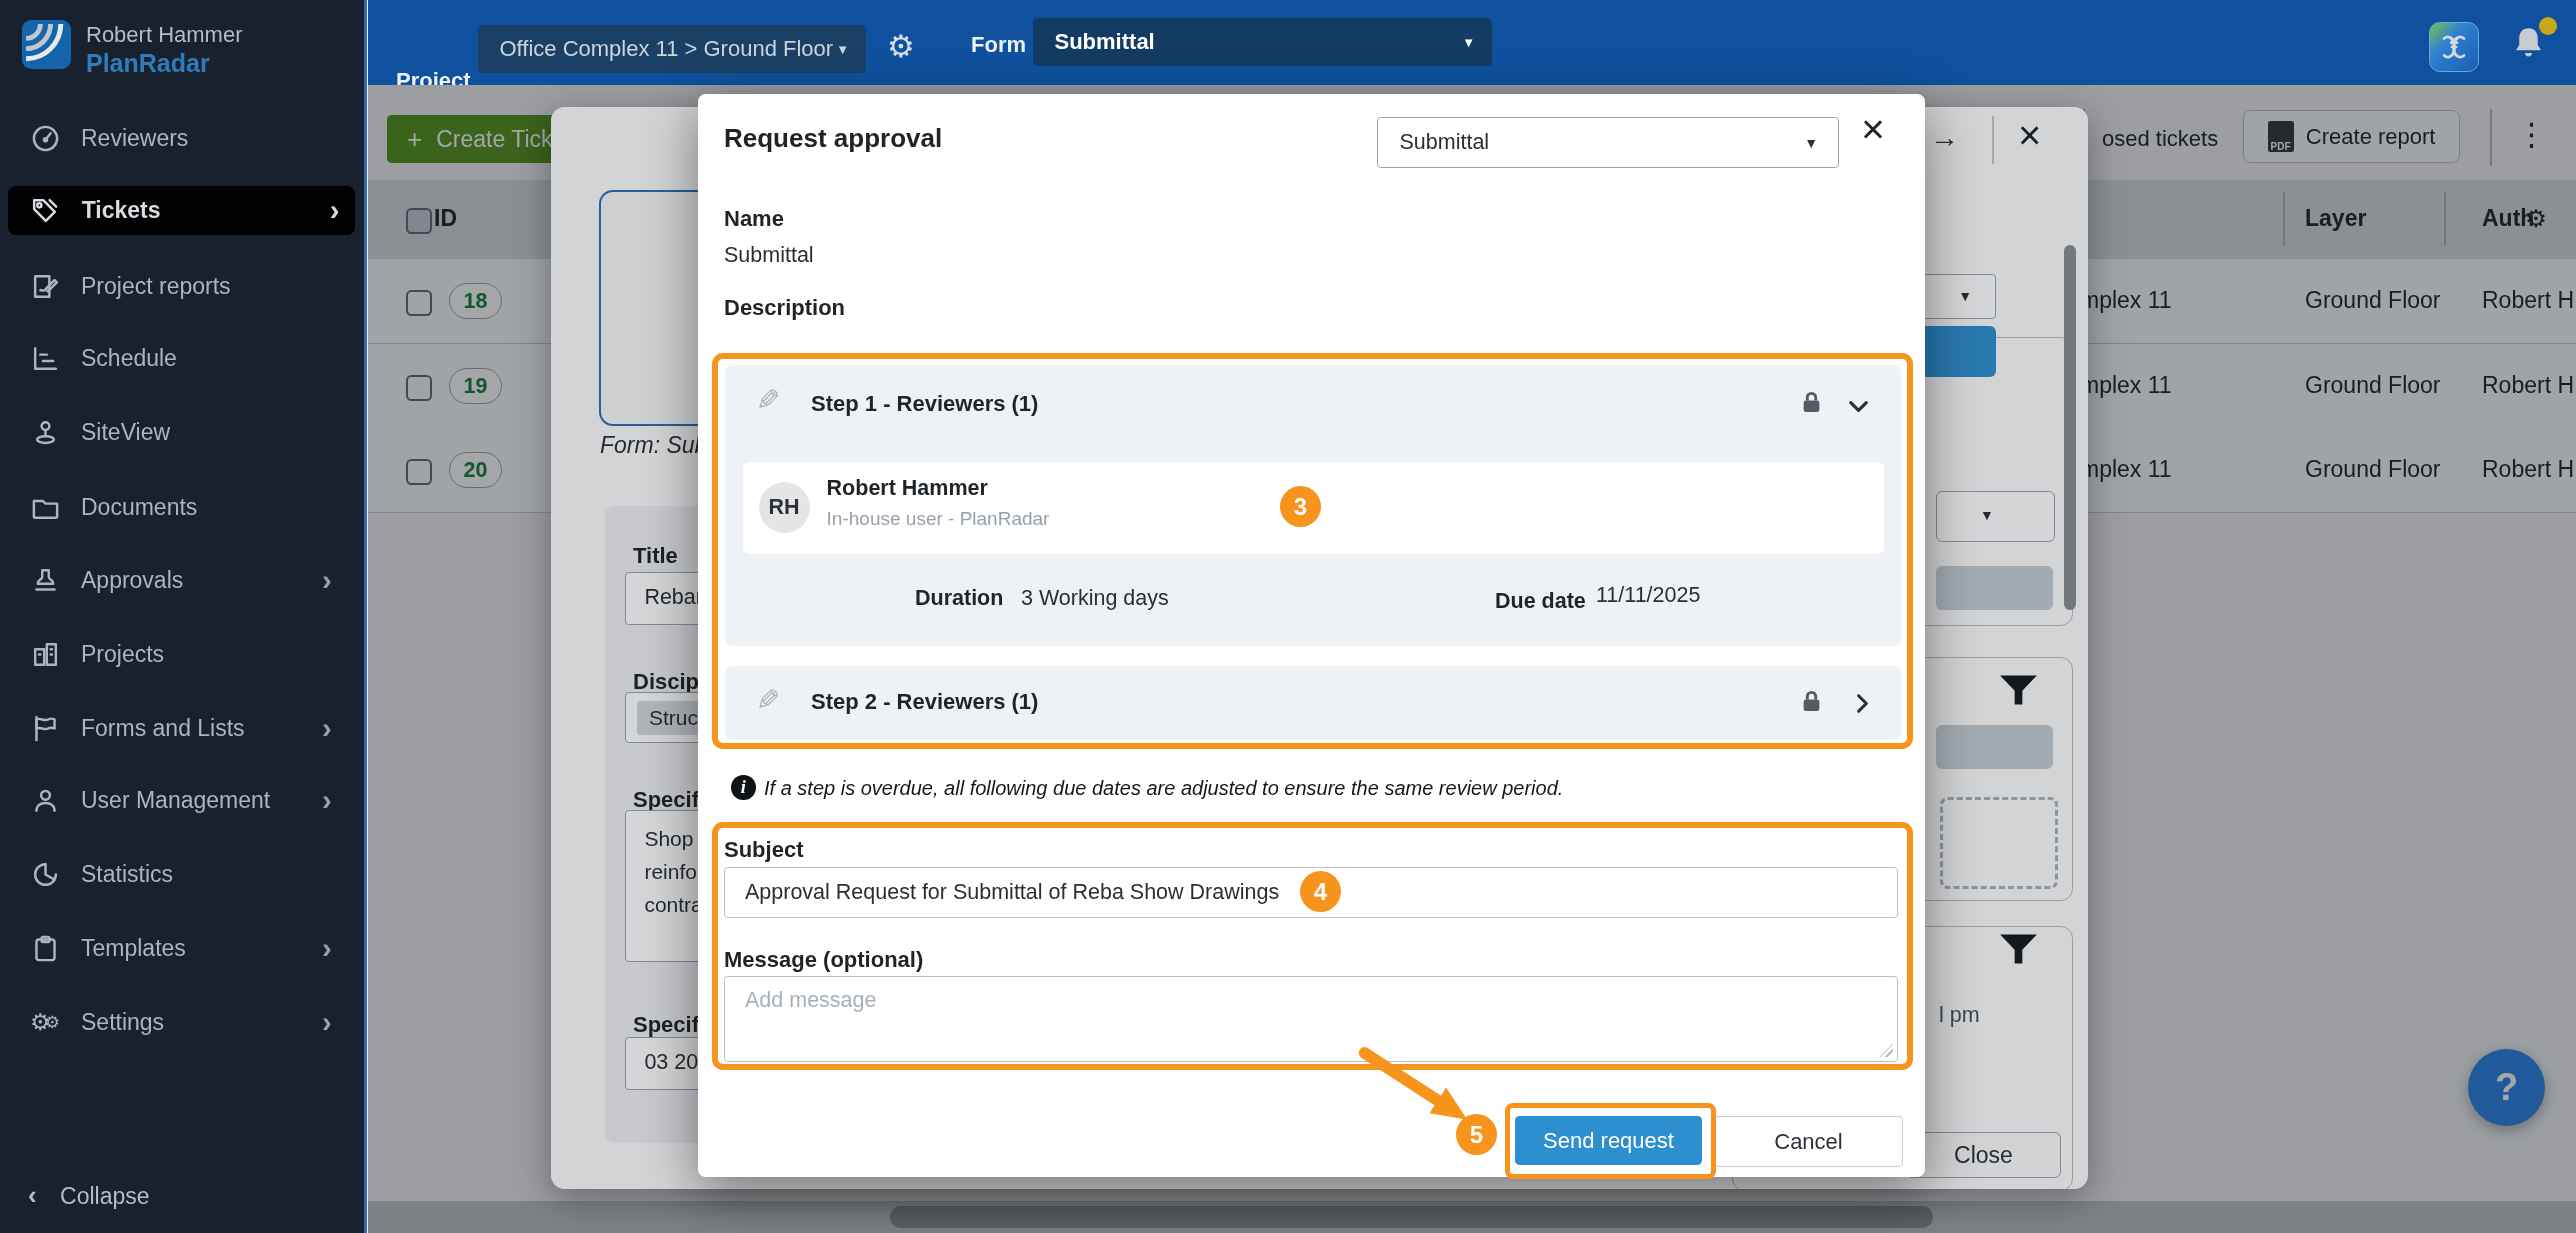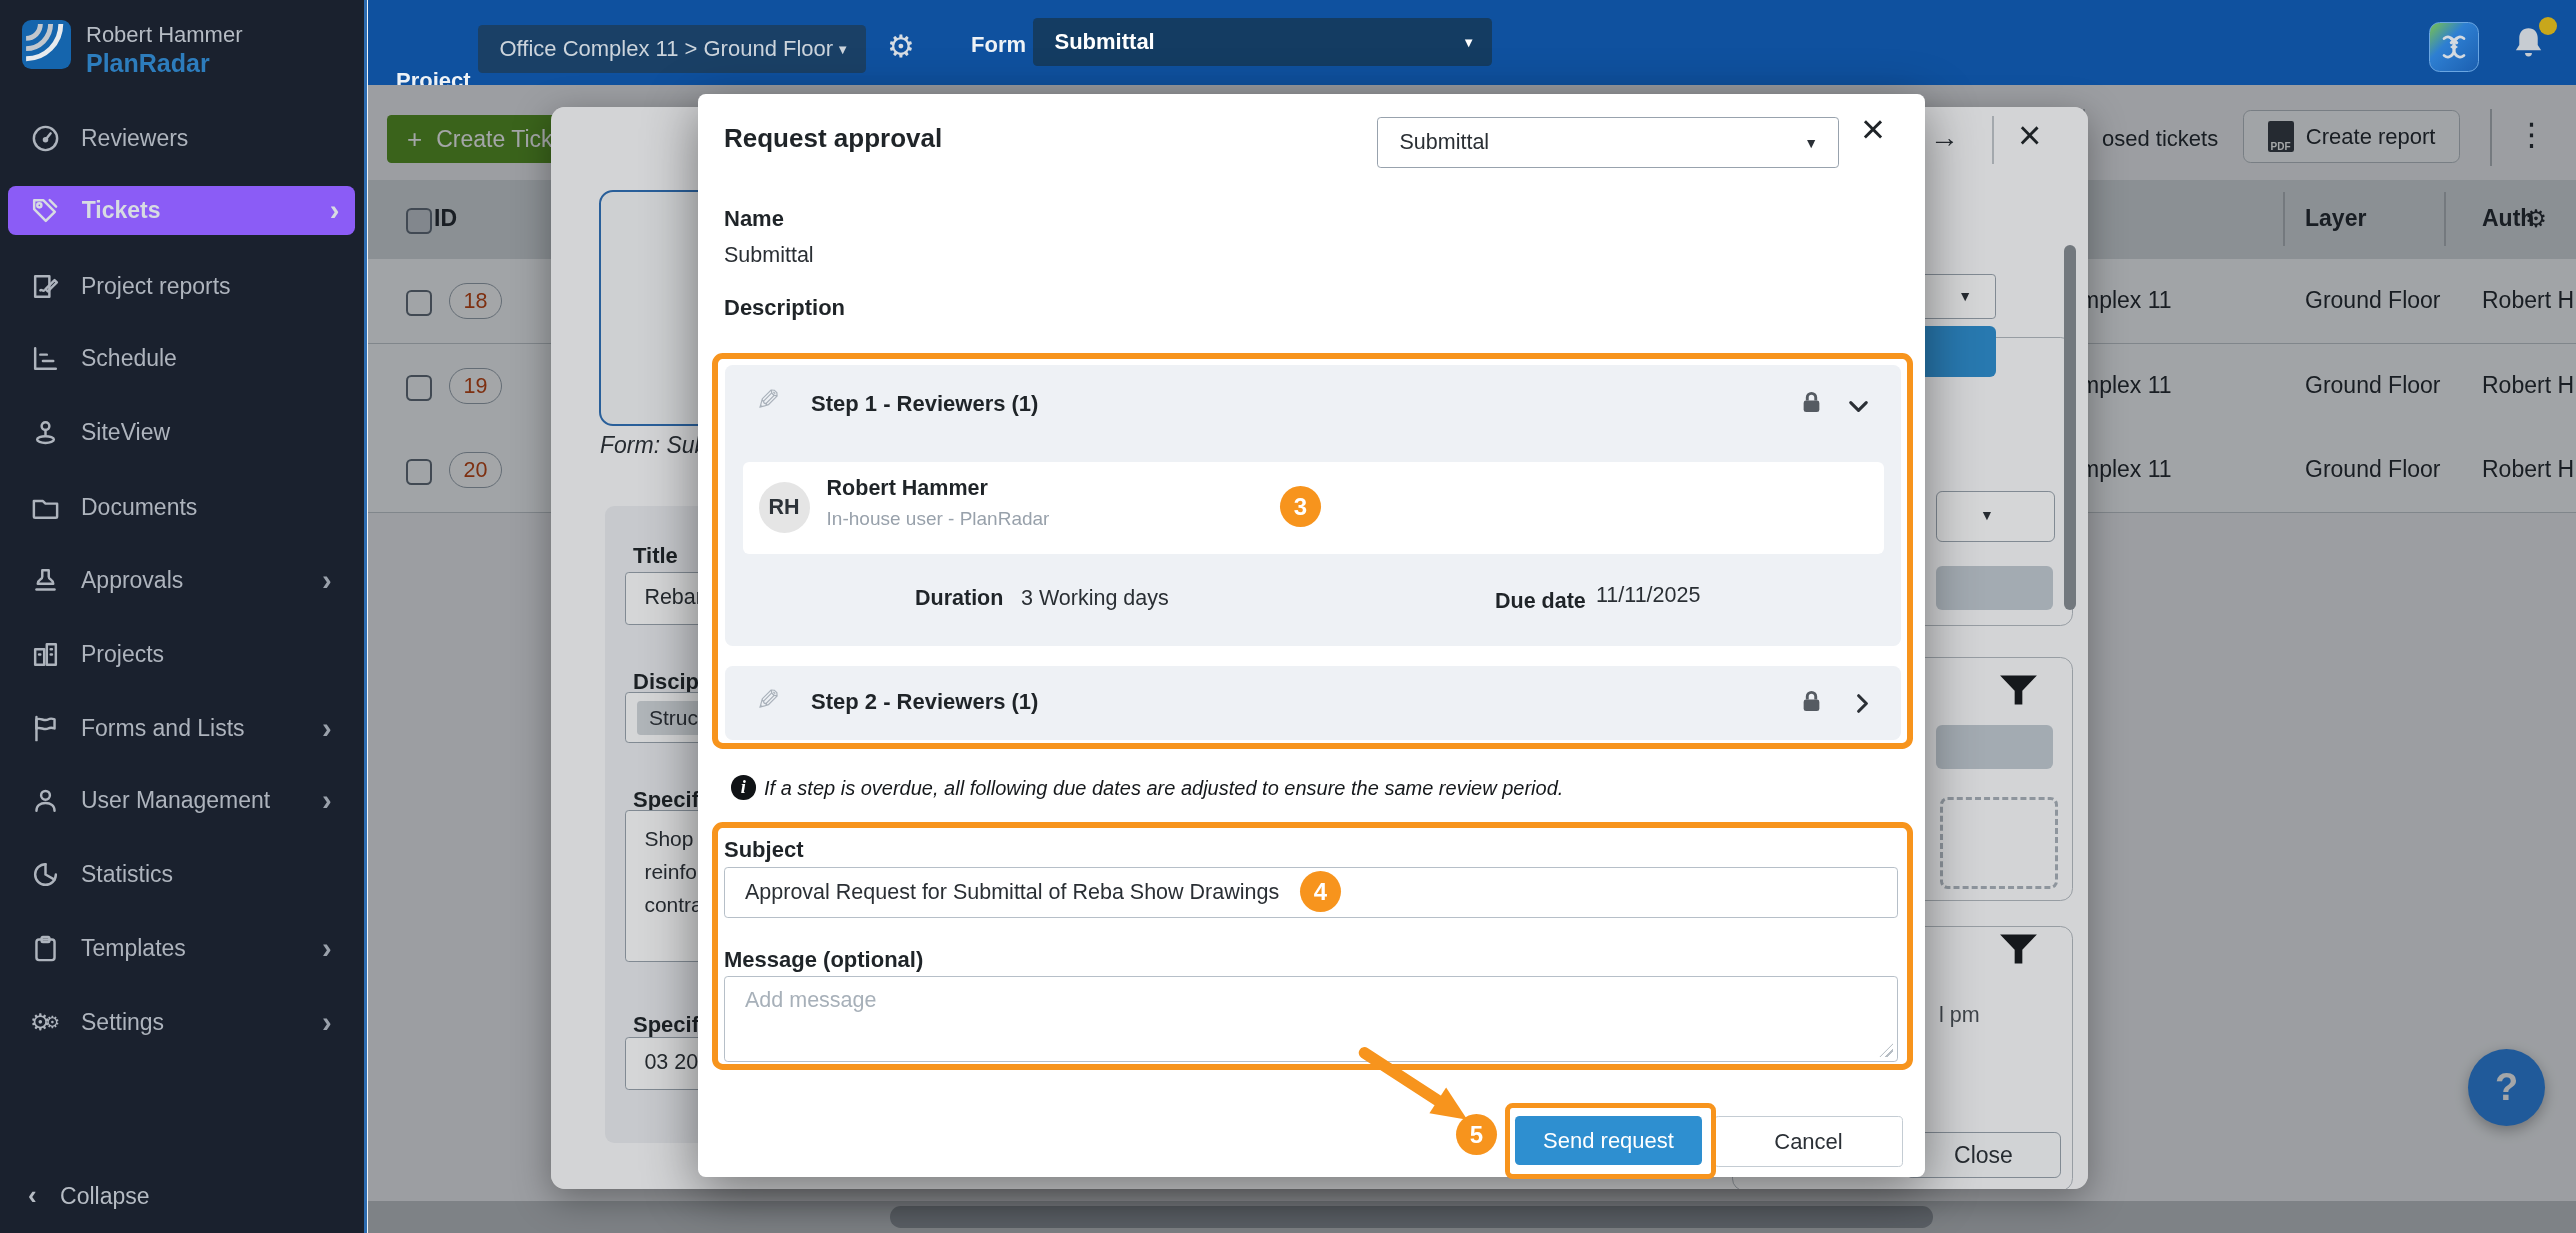--- a/index.html
+++ b/index.html
@@ -16,31 +16,31 @@
   #subdialog::after{content:"";position:absolute;left:0;top:0;right:0;bottom:0;
              background:rgba(16,20,27,0.175);border-radius:14px;}
   #modal{left:698px;top:94px;width:1227px;height:1083px;background:#ffffff;border-radius:7.7px;
          box-shadow:0 14px 54px rgba(0,0,0,.45);z-index:5;}
   #annot{left:0;top:0;width:2576px;height:1234px;z-index:6;pointer-events:none;}
   
   .sb-item{position:absolute;left:0;width:361px;height:48px;display:flex;align-items:center;color:#aeb4bd;font-size:23px;}
   .sb-item .ic{position:absolute;left:28px;width:34px;height:34px;display:flex;align-items:center;justify-content:center;}
   .sb-item .lb{position:absolute;left:81px;white-space:nowrap;}
   .sb-item .chev{position:absolute;left:322px;font-size:29px;color:#9aa1ab;font-weight:bold;}
-  .sb-active{left:7.7px;width:347px;background:#8b5cf6;border-radius:7.7px;color:#d7dce2;}
+  .sb-active{left:7.7px;width:347px;background:#000000;border-radius:7.7px;color:#d7dce2;}
   .sb-active .lb{font-weight:bold;left:74px;}
   svg.icn{stroke:#aeb4bd;fill:none;stroke-width:1.9;stroke-linecap:round;stroke-linejoin:round;}
   
   .tb-label{font-size:22px;font-weight:bold;color:#eef2f6;}
   .tb-drop{background:#1a4066;border-radius:4.6px;display:flex;align-items:center;color:#ccd4dc;font-size:22px;}
   
   .cell{color:#20252a;font-size:23px;white-space:nowrap;}
   .hdr{font-weight:bold;}
   .pill{border:1.5px solid #97a2ad;border-radius:18.4px;width:51px;height:34px;display:flex;align-items:center;
-        justify-content:center;font-size:21.5px;color:#c2410c;background:#fff;}
+        justify-content:center;font-size:21.5px;color:#15803d;background:#fff;font-weight:bold;}
   .cbx{width:21.5px;height:21.5px;border:2.3px solid #5f6a76;border-radius:5.4px;background:#fbfcfd;}
   
   .m-label{font-size:22px;font-weight:bold;color:#1f2428;}
   .m-val{font-size:21.5px;color:#2a2f34;}
   .stepwrap{background:#eef1f5;border-radius:7.7px;}
   .fld{border:1.5px solid #b6bfc8;border-radius:3.8px;background:#fff;}
   .btn-blue{background:#2e8fd0;border-radius:4.6px;color:#fff;display:flex;align-items:center;justify-content:center;font-size:22px;}
   .btn-ghost{background:#fff;border:1.5px solid #c4ccd3;border-radius:4.6px;color:#2b3036;display:flex;align-items:center;justify-content:center;font-size:22px;}
   .o-box{border:6.1px solid #f7941d;border-radius:10.7px;}
   .o-circ{background:#f7941d;border-radius:50%;width:41px;height:41px;display:flex;align-items:center;justify-content:center;

